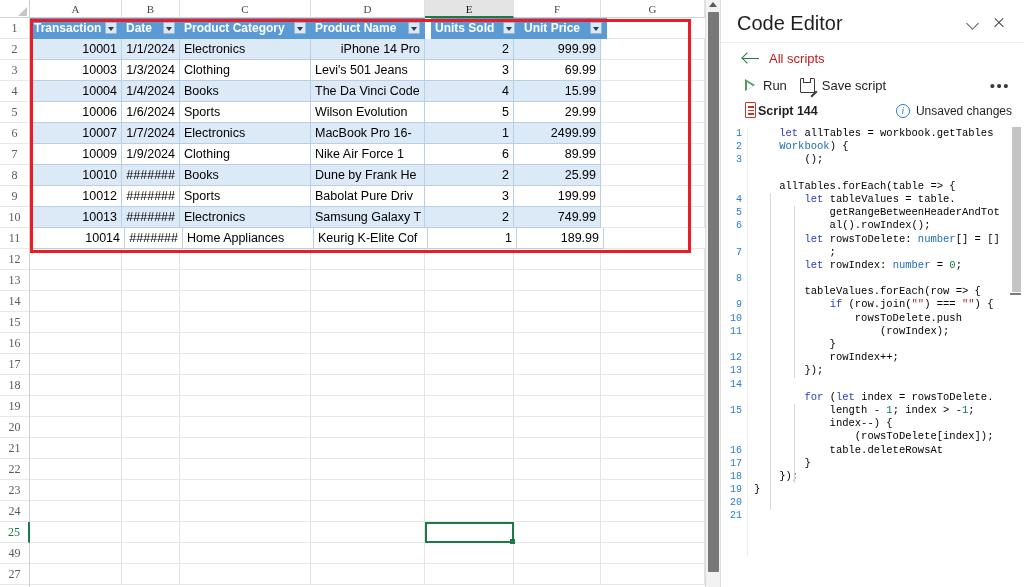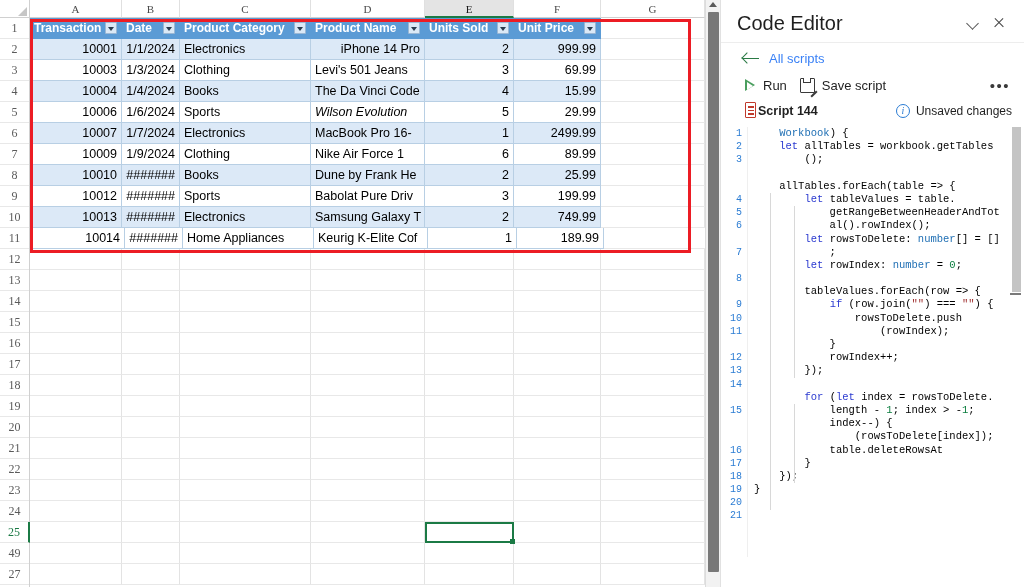--- a/index.html
+++ b/index.html
@@ -83,21 +83,21 @@
     width:12px; height:1.4px; background:#444; }
   .xico:before { transform:rotate(45deg); } .xico:after { transform:rotate(-45deg); }
 
   .ed-bar { height:1px; background:#ededed; margin:0 0 0 0; }
 
   .allscripts { display:flex; align-items:center; gap:9px; padding:8px 0 8px 22px; }
   .backarrow { width:17px; height:14px; position:relative; }
   .backarrow:before { content:""; position:absolute; left:0; top:6px; width:16px; height:1.5px; background:#2a7a45; }
   .backarrow:after { content:""; position:absolute; left:0; top:2.6px; width:7px; height:7px;
     border-left:1.5px solid #2a7a45; border-bottom:1.5px solid #2a7a45; transform:rotate(45deg); }
-  .allscripts span { font-size:13px; color:#3b82f6; }
+  .allscripts span { font-size:13px; color:#b91c1c; }
 
   .runbar { display:flex; align-items:center; padding:4px 14px 4px 22px; gap:7px; }
   .playtri { width:13px; height:13px; position:relative; }
   .playtri:before { content:""; position:absolute; left:2px; top:0;
     border-style:solid; border-width:6.5px 0 6.5px 10px;
     border-color:transparent transparent transparent #4a9e5e; }
   .playtri:after { content:""; position:absolute; left:4px; top:2.5px;
     border-style:solid; border-width:4px 0 4px 6px;
     border-color:transparent transparent transparent #fff; }
   .runlbl { font-size:13px; color:#1f1f1f; margin-right:6px; }
@@ -198,21 +198,21 @@
               <span class="fbtn"></span>
             </div>
             <div class="cell " style="width: 131px;">
               <span class="lbl">Product Category</span>
               <span class="fbtn"></span>
             </div>
             <div class="cell " style="width: 114px;">
               <span class="lbl">Product Name</span>
               <span class="fbtn"></span>
             </div>
-            <div class="cell " style="width: 89px;">
+            <div class="cell " style="width: 89px; margin-left: 6px;">
               <span class="lbl">Units Sold</span>
               <span class="fbtn"></span>
             </div>
             <div class="cell " style="width: 87px;">
               <span class="lbl">Unit Price</span>
               <span class="fbtn"></span>
             </div>
             <div class="cell plaincell" style="width: 104px; background: rgb(255, 255, 255); border-top: none; border-right: 1px solid rgb(227, 227, 227); border-bottom: 1px solid rgb(232, 232, 232); border-left: none; border-image: initial;"></div>
           </div>
           <div class="grow band">
@@ -239,21 +239,21 @@
             <div class="cell " style="width: 131px;">Books</div>
             <div class="cell " style="width: 114px;">The Da Vinci Code</div>
             <div class="cell num" style="width: 89px;">4</div>
             <div class="cell num" style="width: 87px;">15.99</div>
             <div class="cell " style="width: 104px; background: rgb(255, 255, 255); border-right: 1px solid rgb(227, 227, 227); border-bottom: 1px solid rgb(232, 232, 232);"></div>
           </div>
           <div class="grow plain">
             <div class="cell num" style="width: 92px;">10006</div>
             <div class="cell num" style="width: 58px;">1/6/2024</div>
             <div class="cell " style="width: 131px;">Sports</div>
-            <div class="cell " style="width: 114px; font-style: italic;">Wilson Evolution</div>
+            <div class="cell " style="width: 114px;">Wilson Evolution</div>
             <div class="cell num" style="width: 89px;">5</div>
             <div class="cell num" style="width: 87px;">29.99</div>
             <div class="cell " style="width: 104px; background: rgb(255, 255, 255); border-right: 1px solid rgb(227, 227, 227); border-bottom: 1px solid rgb(232, 232, 232);"></div>
           </div>
           <div class="grow band">
             <div class="cell num" style="width: 92px;">10007</div>
             <div class="cell num" style="width: 58px;">1/7/2024</div>
             <div class="cell " style="width: 131px;">Electronics</div>
             <div class="cell " style="width: 114px;">MacBook Pro 16-</div>
             <div class="cell num" style="width: 89px;">1</div>
@@ -519,22 +519,22 @@
           <div style="margin-top: 0px;">14</div>
           <div style="margin-top: 13.2px;">15</div>
           <div style="margin-top: 26.4px;">16</div>
           <div style="margin-top: 0px;">17</div>
           <div style="margin-top: 0px;">18</div>
           <div style="margin-top: 0px;">19</div>
           <div style="margin-top: 0px;">20</div>
           <div>21</div>
         </div>
       <div class="codelines" id="codelines">
+          <div class="cl">    <span class="kw">let</span> allTables = workbook.getTables</div>
           <div class="cl">    <span class="ty">Workbook</span>) {</div>
-          <div class="cl">    <span class="kw">let</span> allTables = workbook.getTables</div>
           <div class="cl">        ();</div>
           <div class="cl">&nbsp;</div>
           <div class="cl">    allTables.forEach(table =&gt; {</div>
           <div class="cl">        <span class="kw">let</span> tableValues = table.</div>
           <div class="cl">            getRangeBetweenHeaderAndTot</div>
           <div class="cl">            al().rowIndex();</div>
           <div class="cl">        <span class="kw">let</span> rowsToDelete: <span class="ty">number</span>[] = []</div>
           <div class="cl">            ;</div>
           <div class="cl">        <span class="kw">let</span> rowIndex: <span class="ty">number</span> = <span class="num2">0</span>;</div>
           <div class="cl">&nbsp;</div>

